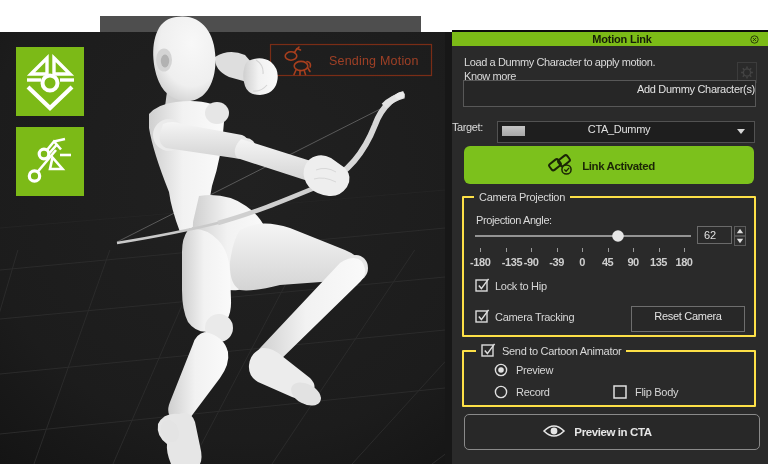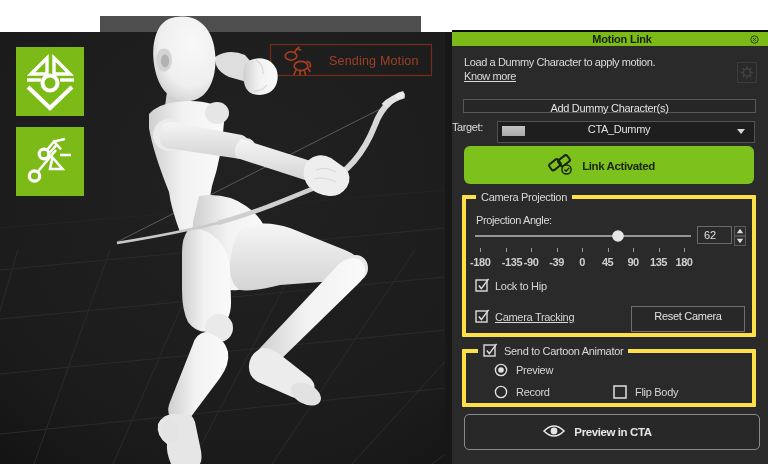--- a/index.html
+++ b/index.html
@@ -8,30 +8,30 @@
   .abs{position:absolute;}
   #graybar{left:100px;top:16px;width:321px;height:16px;background:#4e4e4e;}
   #gapstrip{left:445px;top:32px;width:7px;height:432px;background:#171717;}
   #panel{left:452px;top:30px;width:316px;height:434px;background:#2a2a2a;border-top:2px solid #0c0c0c;box-sizing:border-box;}
   #title{position:absolute;left:0;top:0;width:316px;height:14px;background:#7cbb17;padding-left:24px;box-sizing:border-box;
          font-size:11px;letter-spacing:-0.2px;font-weight:bold;color:#161d08;text-align:center;line-height:14px;}
   #closex{position:absolute;right:9px;top:2.5px;width:9px;height:9px;}
   .ptext{position:absolute;font-size:11px;letter-spacing:-0.4px;color:#dadada;}
   .btn{position:absolute;background:#282828;border:1px solid #5f5f5f;color:#e2e2e2;
        font-size:11px;letter-spacing:-0.3px;text-align:center;box-sizing:border-box;}
-  #addbtn{left:11px;top:67px;width:293px;height:14px;line-height:17px;border-color:#585858;background:#262626;}
+  #addbtn{left:11px;top:48px;width:293px;height:27px;line-height:17px;border-color:#585858;background:#262626;text-align:right;}
   #gearbox{position:absolute;left:285px;top:30px;width:20px;height:21px;border:1px solid #3c3c3c;box-sizing:border-box;}
   #targetlbl{left:0;top:89px;}
   #dropdown{position:absolute;left:45px;top:89px;width:258px;height:22px;background:#1e1e1e;border:1px solid #525252;box-sizing:border-box;}
   #swatch{position:absolute;left:4px;top:3.5px;width:23px;height:10px;background:linear-gradient(#c4c4c4,#a8a8a8);}
   #ddtext{position:absolute;left:0;top:0;width:242px;text-align:center;font-size:11px;letter-spacing:-0.3px;color:#e0e0e0;line-height:15px;}
   #ddarrow{position:absolute;right:9px;top:7px;width:0;height:0;border-left:4.5px solid transparent;border-right:4.5px solid transparent;border-top:5px solid #d6d6d6;}
   #linkbtn{left:12px;top:114px;padding-right:15px;box-sizing:border-box;width:290px;height:38px;background:#7cc11c;border-radius:6px;
            color:#1b2506;font-size:11.5px;letter-spacing:-0.4px;font-weight:bold;text-align:center;line-height:38px;}
-  fieldset{position:absolute;border:4px solid #fde047;border-radius:1px;margin:0;padding:0;background:transparent;}
+  fieldset{position:absolute;border:2px solid #fde047;border-radius:1px;margin:0;padding:0;background:transparent;}
   fieldset legend{font-size:11px;letter-spacing:-0.3px;color:#d8d8d8;margin-left:10px;padding:0 5px;}
   #fs1{left:10px;top:159px;width:294px;height:146px;box-sizing:border-box;}
   #fs2{left:10px;top:311px;width:294px;height:64px;box-sizing:border-box;}
   #projlbl{left:24px;top:182px;}
   .ticklbl{position:absolute;top:224px;font-size:11px;letter-spacing:-0.4px;font-weight:bold;color:#cfcfcf;transform:translateX(-50%);}
   .tick{position:absolute;top:216px;width:1px;height:4px;background:#9a9a9a;}
   .cb{position:absolute;font-size:11px;letter-spacing:-0.3px;color:#d6d6d6;}
   #resetbtn{left:179px;top:274px;width:114px;height:26px;line-height:18px;border-color:#6e6e6e;}
   #ctabtn{left:12px;top:382px;width:296px;height:36px;border-radius:5px;border-color:#8a8a8a;padding-right:30px;
           font-weight:bold;font-size:11.5px;letter-spacing:-0.4px;color:#e6e6e6;line-height:34px;}
@@ -249,21 +249,21 @@
   <div class="tick" style="left:206.5px"></div>
   <div class="ticklbl" style="left:206.5px">135</div>
   <div class="tick" style="left:232.0px"></div>
   <div class="ticklbl" style="left:232.0px">180</div>
   <div class="cb" style="left:23px;top:246px;">
     <svg width="15" height="15" viewBox="0 0 15 15" style="vertical-align:-3px;margin-right:5px;">
       <rect x="1" y="2" width="11" height="11" fill="none" stroke="#dcdcdc" stroke-width="1.4"></rect>
       <path d="M3.8,7.6 L6.4,10.6 L13.6,0.9" fill="none" stroke="#dcdcdc" stroke-width="1.5"></path>
     </svg>Lock to Hip
   </div>
-  <div class="cb" style="left:23px;top:277px;text-decoration:underline;">
+  <div class="cb" style="left:23px;top:277px;">
     <svg width="15" height="15" viewBox="0 0 15 15" style="vertical-align:-3px;margin-right:5px;">
       <rect x="1" y="2" width="11" height="11" fill="none" stroke="#dcdcdc" stroke-width="1.4"></rect>
       <path d="M3.8,7.6 L6.4,10.6 L13.6,0.9" fill="none" stroke="#dcdcdc" stroke-width="1.5"></path>
     </svg>Camera Tracking
   </div>
   <div id="resetbtn" class="btn">Reset Camera</div>
 
   <fieldset id="fs2">
       <legend style="margin-left:12px;">
     <svg width="15" height="15" viewBox="0 0 15 15" style="vertical-align:-3px;margin-right:6px;">

